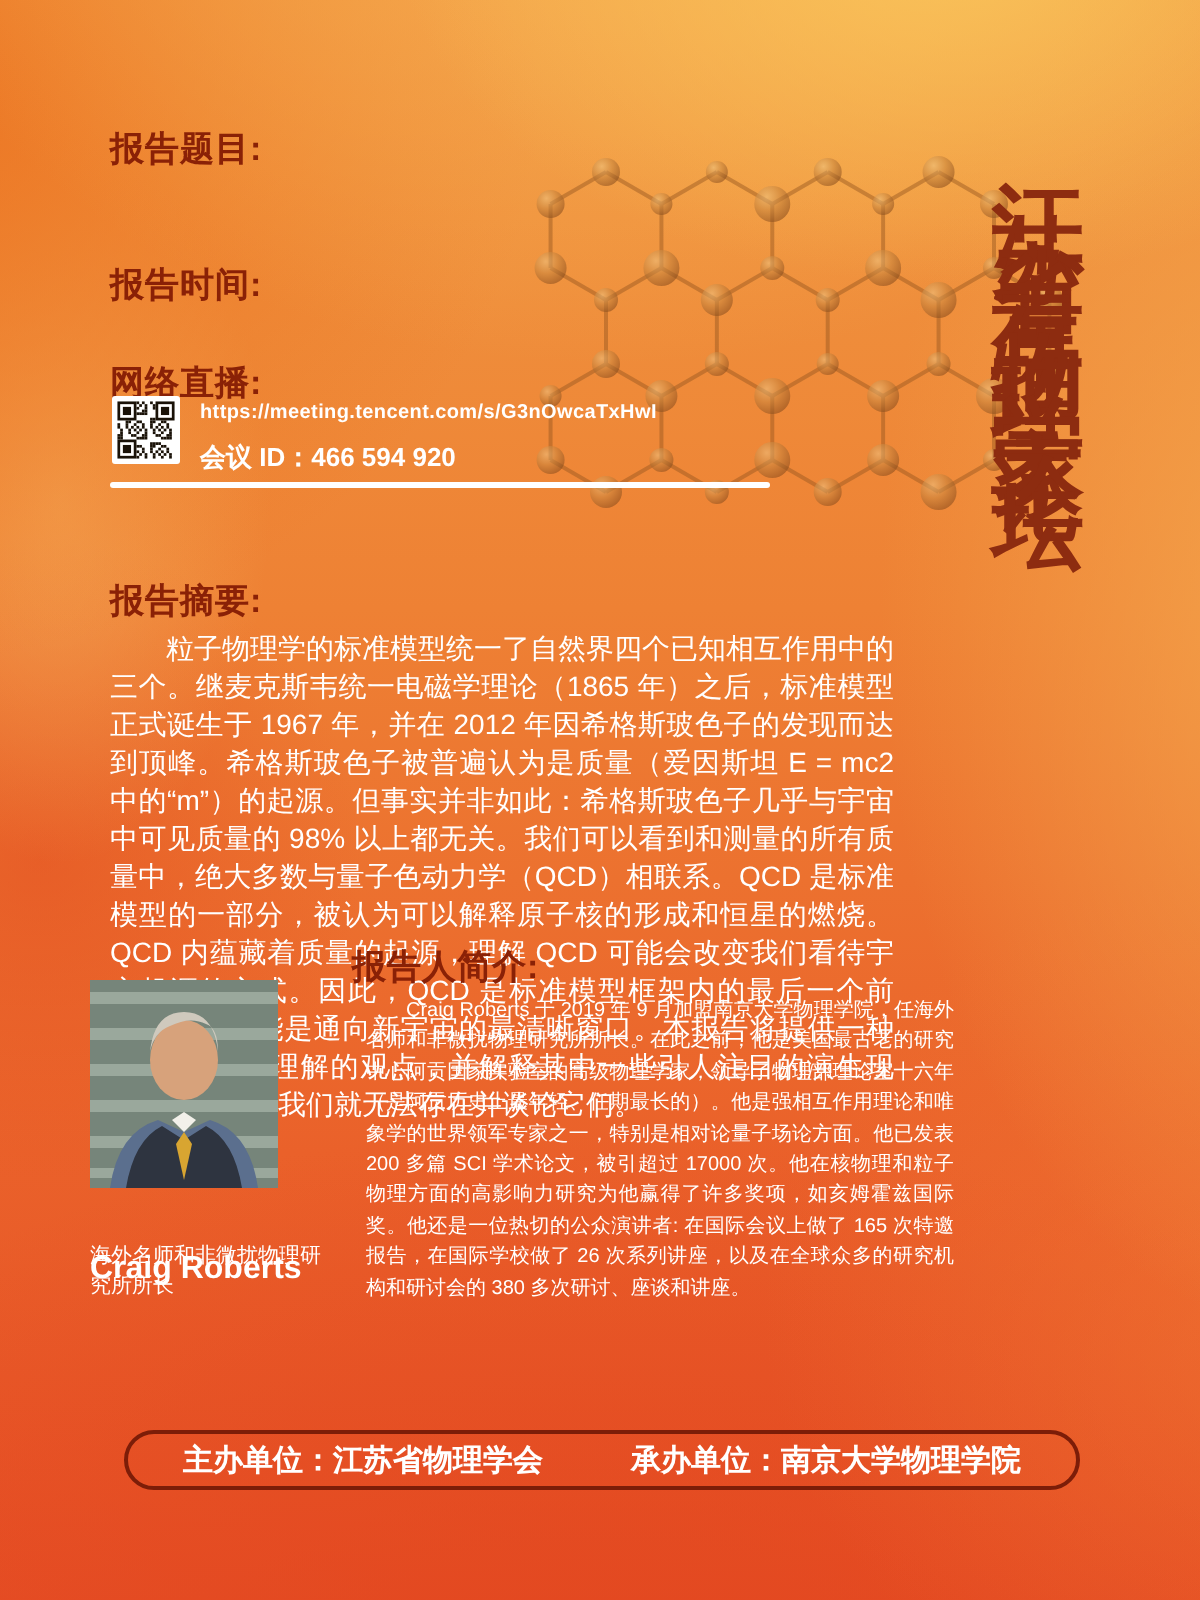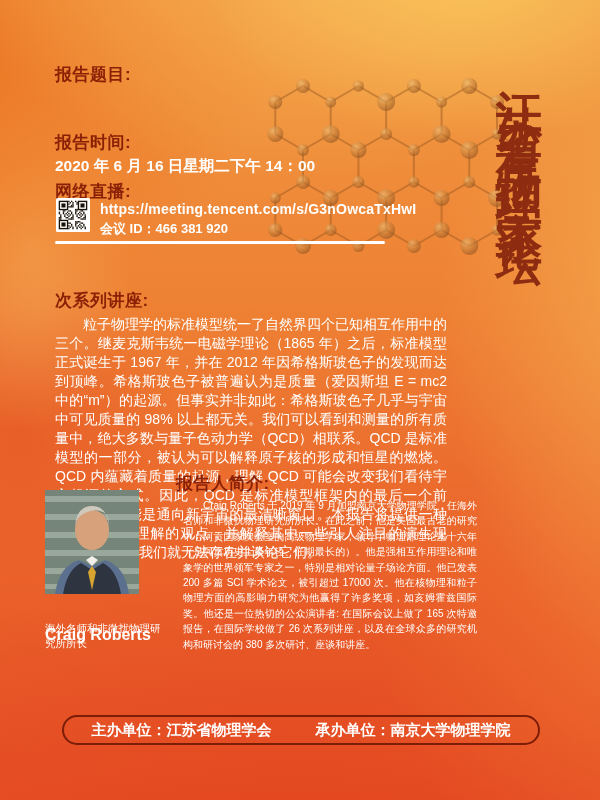--- a/index.html
+++ b/index.html
@@ -30,21 +30,21 @@
     color:var(--c-vtitle); text-align:start;
   }
   .hdr { position:absolute; font-weight:800; font-size:17px; color:var(--c-header); letter-spacing:.5px; }
   .wtxt { position:absolute; color:var(--c-body); font-weight:700; }
   #rpt-title-val { left:55px; top:88px;  font-size:16px; }
   #rpt-time-val  { left:55px; top:156px; font-size:15.5px; }
   #hdr-title { left:55px; top:63px; }
   #hdr-time  { left:55px; top:131px; }
   #hdr-live  { left:55px; top:180px; }
   .qr { position:absolute; left:56px; top:198px; width:34px; height:34px; }
-  #live-url { left:100px; top:201px; font-size:14px; letter-spacing:.2px; }
+  #live-url { left:100px; top:201px; font-size:10px; letter-spacing:.2px; }
   #live-id  { left:100px; top:220px; font-size:13px; }
   .rule { position:absolute; left:55px; top:241px; width:330px; height:2.5px;
           background:#fff; border-radius:2px; }
   #hdr-abs { left:55px; top:289px; }
   .abs-body {
     position:absolute; left:55px; top:315px; width:392px;
     color:var(--c-body); font-size:14px; line-height:19px; font-weight:500;
     text-align:justify; text-indent:2em;
   }
   .photo { position:absolute; left:45px; top:490px; width:94px; height:104px; }
@@ -169,21 +169,20 @@
         <circle cx="248.98969044771425" cy="172" r="5.5"></circle>
         <circle cx="221.27687752661222" cy="188" r="9"></circle>
       </g>
   </svg>
 
   <div class="vtitle">江苏省青年物理学家论坛</div>
 
   <div class="hdr" id="hdr-title">报告题目:</div>
 
   <div class="hdr" id="hdr-time">报告时间:</div>
-  <div class="wtxt" id="rpt-time-val">2020 年 6 月 16 日星期二下午 14：00</div>
 
   <div class="hdr" id="hdr-live">网络直播:</div>
   <svg id="qr" class="qr" viewBox="0 0 34 34">
       <rect width="34" height="34" fill="#fff" rx="1.5"></rect>
       <rect x="2.72" y="2.72" width="9.520000000000001" height="9.520000000000001" fill="#1a1208"></rect>
       <rect x="4.08" y="4.08" width="6.800000000000001" height="6.800000000000001" fill="#fff"></rect>
       <rect x="5.44" y="5.44" width="4.08" height="4.08" fill="#1a1208"></rect>
       <rect x="21.76" y="2.72" width="9.520000000000001" height="9.520000000000001" fill="#1a1208"></rect>
       <rect x="23.12" y="4.08" width="6.800000000000001" height="6.800000000000001" fill="#fff"></rect>
       <rect x="24.48" y="5.44" width="4.08" height="4.08" fill="#1a1208"></rect>
@@ -293,24 +292,24 @@
       <rect x="23.12" y="28.560000000000002" width="1.36" height="1.36" fill="#1a1208"></rect>
       <rect x="25.840000000000003" y="28.560000000000002" width="1.36" height="1.36" fill="#1a1208"></rect>
       <rect x="28.560000000000002" y="28.560000000000002" width="1.36" height="1.36" fill="#1a1208"></rect>
       <rect x="12.24" y="29.92" width="1.36" height="1.36" fill="#1a1208"></rect>
       <rect x="16.32" y="29.92" width="1.36" height="1.36" fill="#1a1208"></rect>
       <rect x="20.400000000000002" y="29.92" width="1.36" height="1.36" fill="#1a1208"></rect>
       <rect x="24.48" y="29.92" width="1.36" height="1.36" fill="#1a1208"></rect>
       <rect x="28.560000000000002" y="29.92" width="1.36" height="1.36" fill="#1a1208"></rect>
     </svg>
   <div class="wtxt" id="live-url">https://meeting.tencent.com/s/G3nOwcaTxHwI</div>
-  <div class="wtxt" id="live-id">会议 ID：466 381 920</div>
+  <div class="wtxt" id="live-id">会议 ID：466 594 920</div>
   <div class="rule"></div>
 
-  <div class="hdr" id="hdr-abs">次系列讲座:</div>
+  <div class="hdr" id="hdr-abs">报告摘要:</div>
   <div class="abs-body">粒子物理学的标准模型统一了自然界四个已知相互作用中的三个。继麦克斯韦统一电磁学理论（1865 年）之后，标准模型正式诞生于 1967 年，并在 2012 年因希格斯玻色子的发现而达到顶峰。希格斯玻色子被普遍认为是质量（爱因斯坦 E = mc2 中的“m”）的起源。但事实并非如此：希格斯玻色子几乎与宇宙中可见质量的 98% 以上都无关。我们可以看到和测量的所有质量中，绝大多数与量子色动力学（QCD）相联系。QCD 是标准模型的一部分，被认为可以解释原子核的形成和恒星的燃烧。QCD 内蕴藏着质量的起源，理解 QCD 可能会改变我们看待宇宙起源的方式。因此，QCD 是标准模型框架内的最后一个前沿，并且可能是通向新宇宙的最清晰窗口。本报告将提供一种 QCD 的易于理解的观点，并解释其中一些引人注目的演生现象：没有它们我们就无法存在并谈论它们。</div>
 
   <svg class="photo" viewBox="0 0 94 104">
     <rect width="94" height="104" fill="#76857a"></rect>
     <g fill="#9aa89c">
       <rect y="6" width="94" height="6"></rect>
         <rect y="24" width="94" height="6"></rect>
       <rect y="42" width="94" height="6"></rect>
         <rect y="60" width="94" height="6"></rect>
       <rect y="78" width="94" height="6"></rect>

